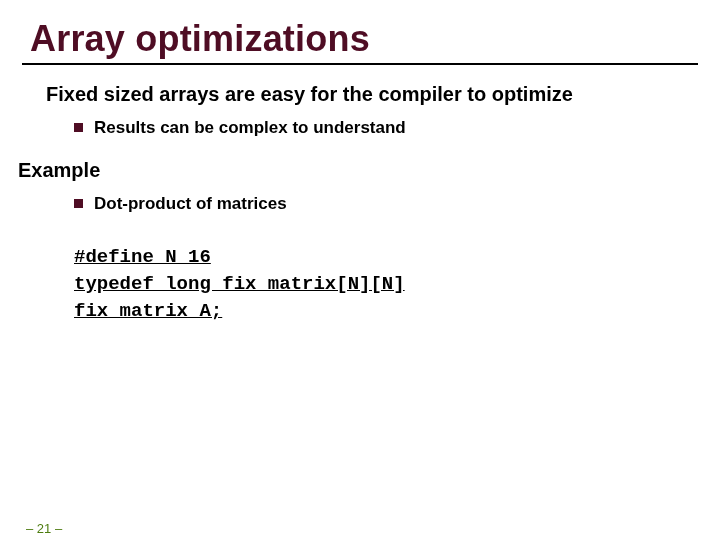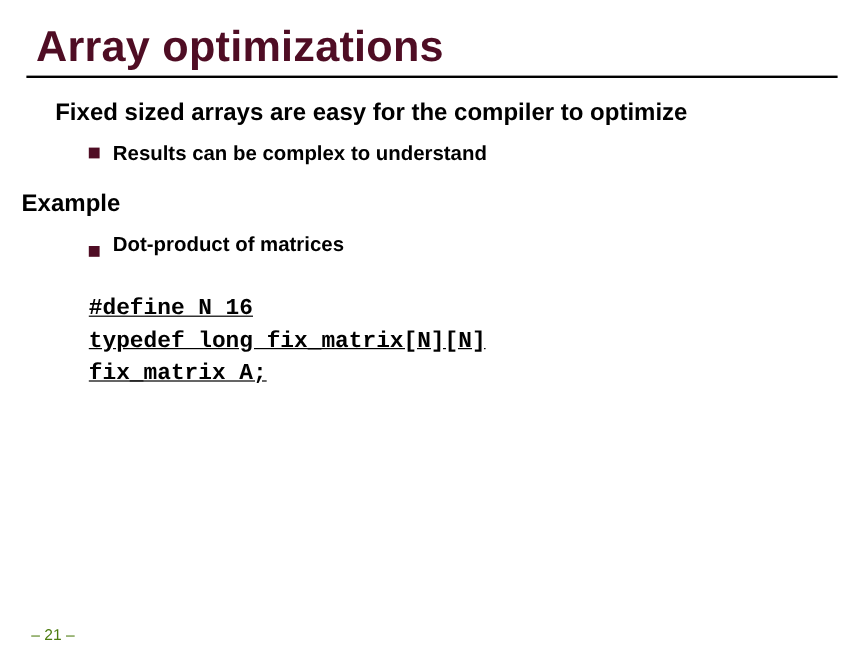--- a/index.html
+++ b/index.html
@@ -54,21 +54,21 @@
     font-weight: bold;
   }
   .bullet .sq {
     width: 9px;
     height: 9px;
     background: #4f0d24;
     margin-top: 5px;
     flex: 0 0 auto;
   }
   .bullet.a { left: 74px; top: 118px; }
-  .bullet.b { left: 74px; top: 194px; align-items: flex-end; }
+  .bullet.b { left: 74px; top: 194px; }
 
   .code {
     position: absolute;
     left: 74px;
     font-family: "Courier New", Courier, monospace;
     font-size: 19px;
     font-weight: bold;
     color: #000;
     white-space: pre;
     text-decoration: underline;

